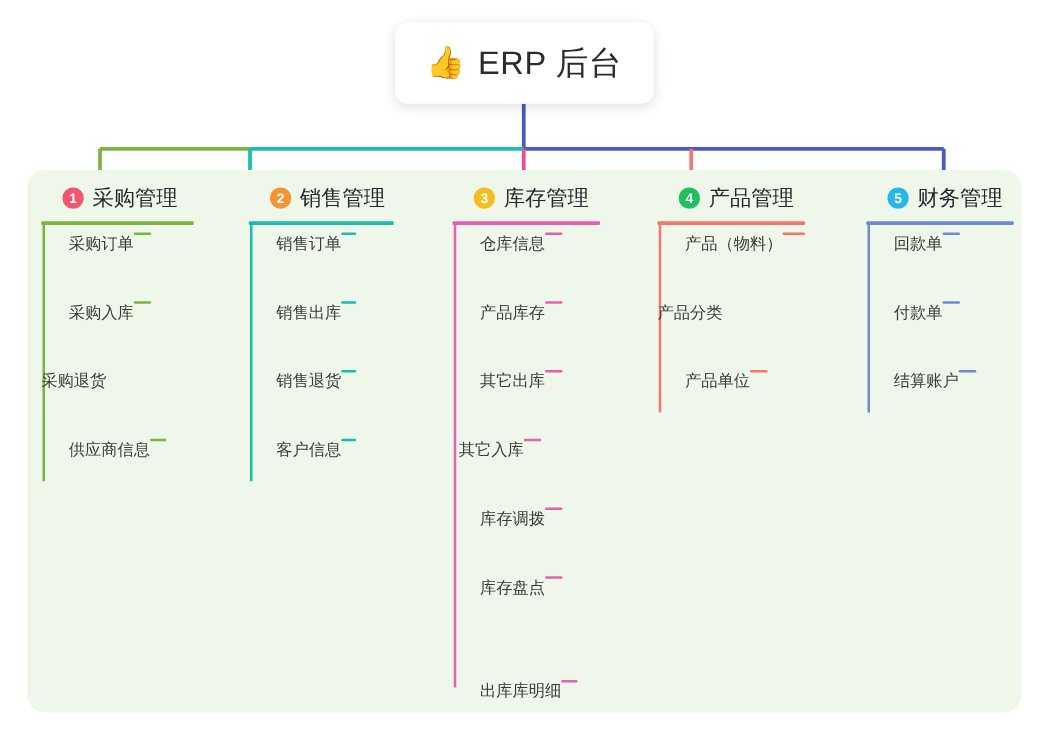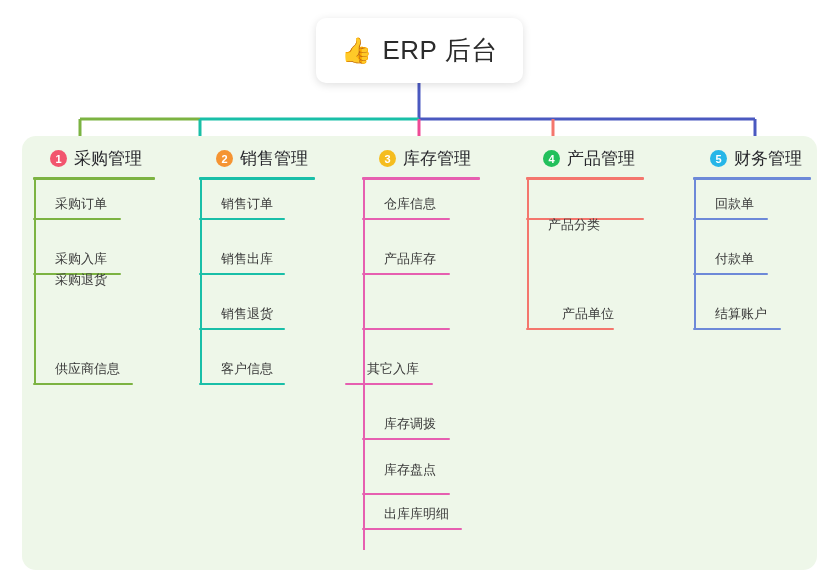--- a/index.html
+++ b/index.html
@@ -53,21 +53,21 @@
     display: flex; align-items: center; justify-content: center;
     flex: 0 0 auto;
   }
   .col-title { font-size: 17px; color: #26262b; }
   .head-rule { height: 3px; margin-top: 6px; border-radius: 1px; }
 
   .trunk { position: absolute; width: 2px; top: 180px; }
 
   .leaf {
     position: absolute;
-    display: flex; flex-direction: column; justify-content: flex-end;
+    display: flex; flex-direction: row; justify-content: flex-end;
   }
   .leaf-label {
     font-size: 13px; color: #3a3a3a;
     padding: 0 0 5px 22px; white-space: nowrap;
   }
   .leaf-rule { height: 1.6px; border-radius: 1px; }
 </style>
 </head>
 <body>
 
@@ -151,47 +151,49 @@
       <div class="trunk" style="left: 363px; background: rgb(230, 95, 176); height: 370px;"></div>
       <div class="leaf" style="left: 362px; top: 186px; height: 34px; width: 88px;">
         <div class="leaf-label">仓库信息</div>
         <div class="leaf-rule" style="background: rgb(230, 95, 176); width: 88px;"></div>
       </div>
       <div class="leaf" style="left: 362px; top: 241px; height: 34px; width: 88px;">
         <div class="leaf-label">产品库存</div>
         <div class="leaf-rule" style="background: rgb(230, 95, 176); width: 88px;"></div>
       </div>
       <div class="leaf" style="left: 362px; top: 296px; height: 34px; width: 88px;">
+        <div class="leaf-label">其它出库</div>
         <div class="leaf-rule" style="background: rgb(230, 95, 176); width: 88px;"></div>
       </div>
       <div class="leaf" style="left: 345px; top: 351px; height: 34px; width: 88px;">
         <div class="leaf-label">其它入库</div>
         <div class="leaf-rule" style="background: rgb(230, 95, 176); width: 88px;"></div>
       </div>
       <div class="leaf" style="left: 362px; top: 406px; height: 34px; width: 88px;">
         <div class="leaf-label">库存调拨</div>
         <div class="leaf-rule" style="background: rgb(230, 95, 176); width: 88px;"></div>
       </div>
       <div class="leaf" style="left: 362px; top: 461px; height: 34px; width: 88px; justify-content: space-between;">
         <div class="leaf-label">库存盘点</div>
         <div class="leaf-rule" style="background: rgb(230, 95, 176); width: 88px;"></div>
       </div>
-      <div class="leaf" style="left: 362px; top: 496px; height: 34px; width: 100px;">
+      <div class="leaf" style="left: 362px; top: 544px; height: 34px; width: 100px;">
         <div class="leaf-label">出库库明细</div>
         <div class="leaf-rule" style="background: rgb(230, 95, 176); width: 100px;"></div>
       </div>
       <div class="col" style="left: 526px;">
         <div class="col-head">
           <span class="badge" style="background: rgb(34, 192, 92);">4</span>
           <span class="col-title">产品管理</span>
         </div>
         <div class="head-rule" style="width: 118px; background: rgb(244, 118, 109);"></div>
       </div>
       <div class="trunk" style="left: 527px; background: rgb(244, 118, 109); height: 150px;"></div>
       <div class="leaf" style="left: 526px; top: 186px; height: 34px; width: 118px;">
+        <div class="leaf-label">产品（物料）</div>
         <div class="leaf-rule" style="background: rgb(244, 118, 109); width: 118px;"></div>
       </div>
       <div class="leaf" style="left: 526px; top: 241px; height: 34px; width: 88px; gap: 36px;">
         <div class="leaf-label">产品分类</div>
         <div class="leaf-rule" style="background: rgb(244, 118, 109); width: 88px;"></div>
       </div>
       <div class="leaf" style="left: 526px; top: 296px; height: 34px; width: 88px; text-align: right;">
         <div class="leaf-label">产品单位</div>
         <div class="leaf-rule" style="background: rgb(244, 118, 109); width: 88px;"></div>
       </div>

